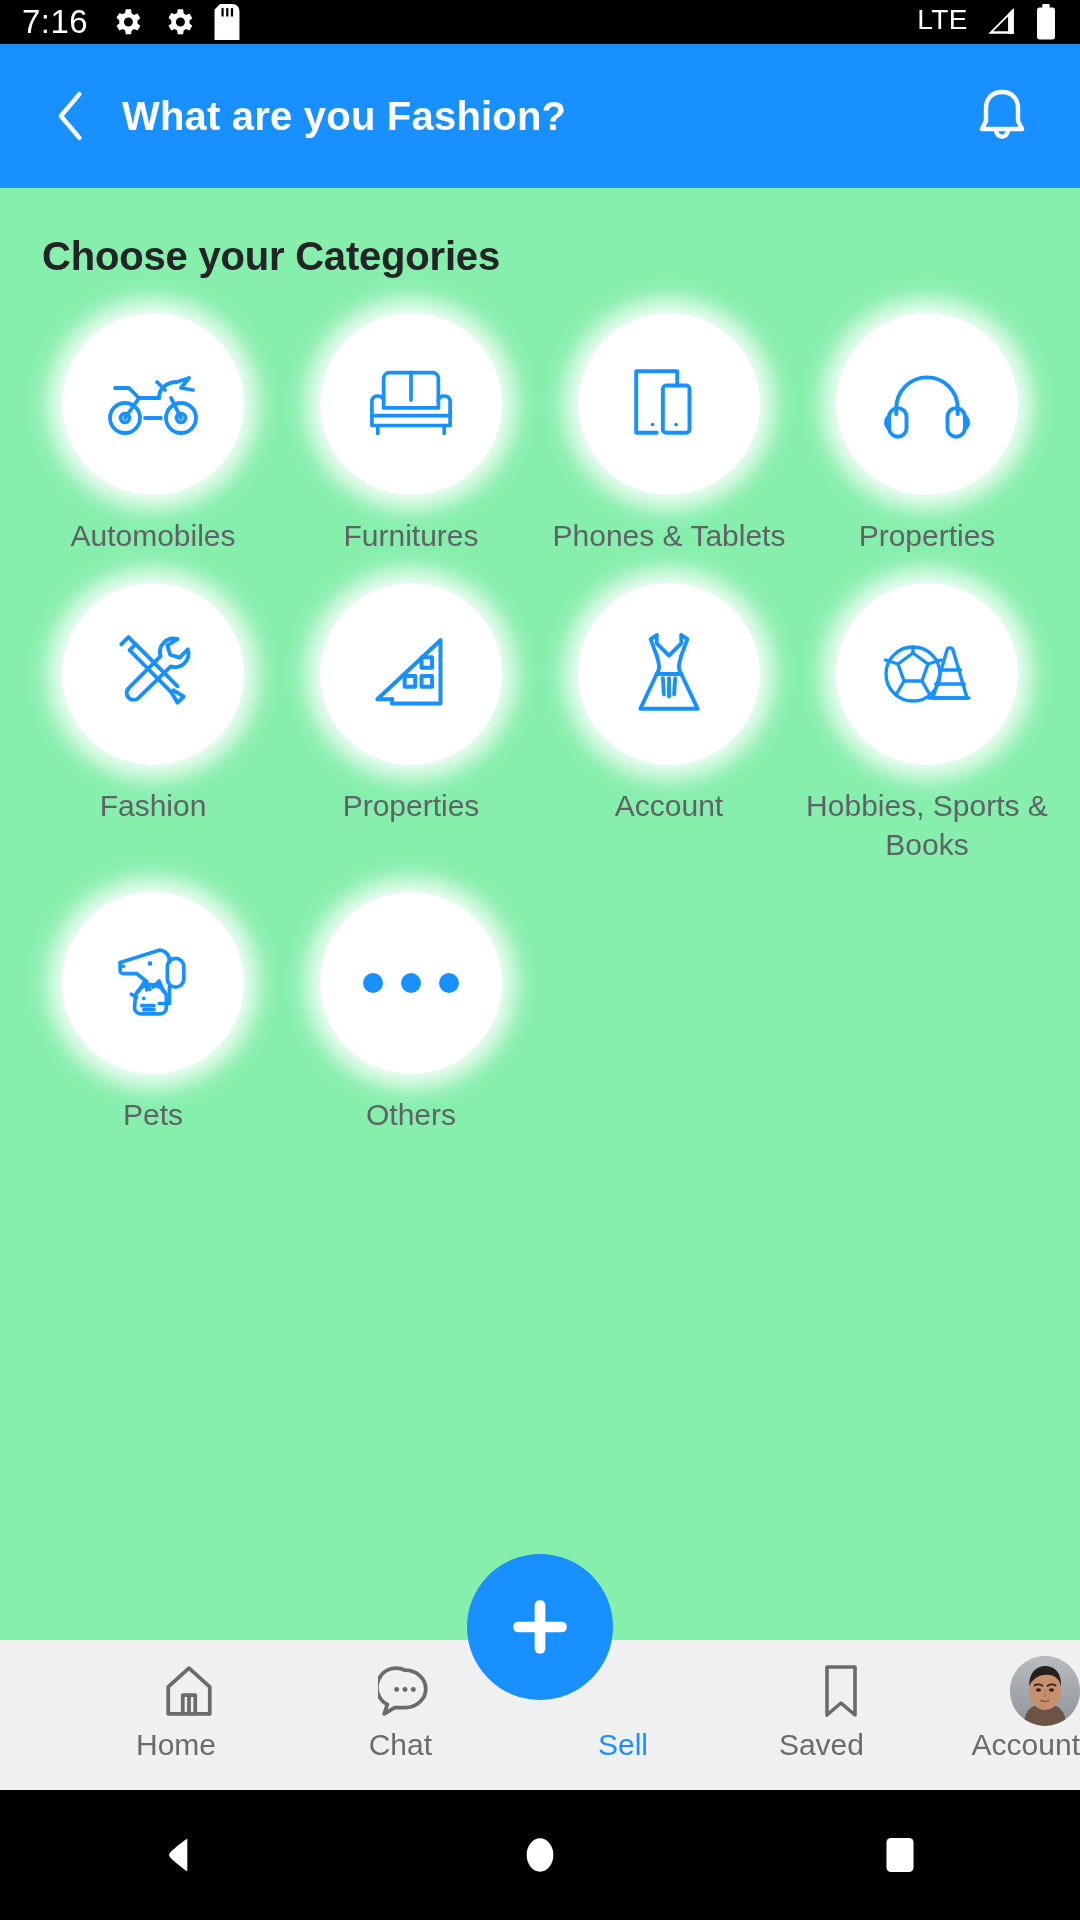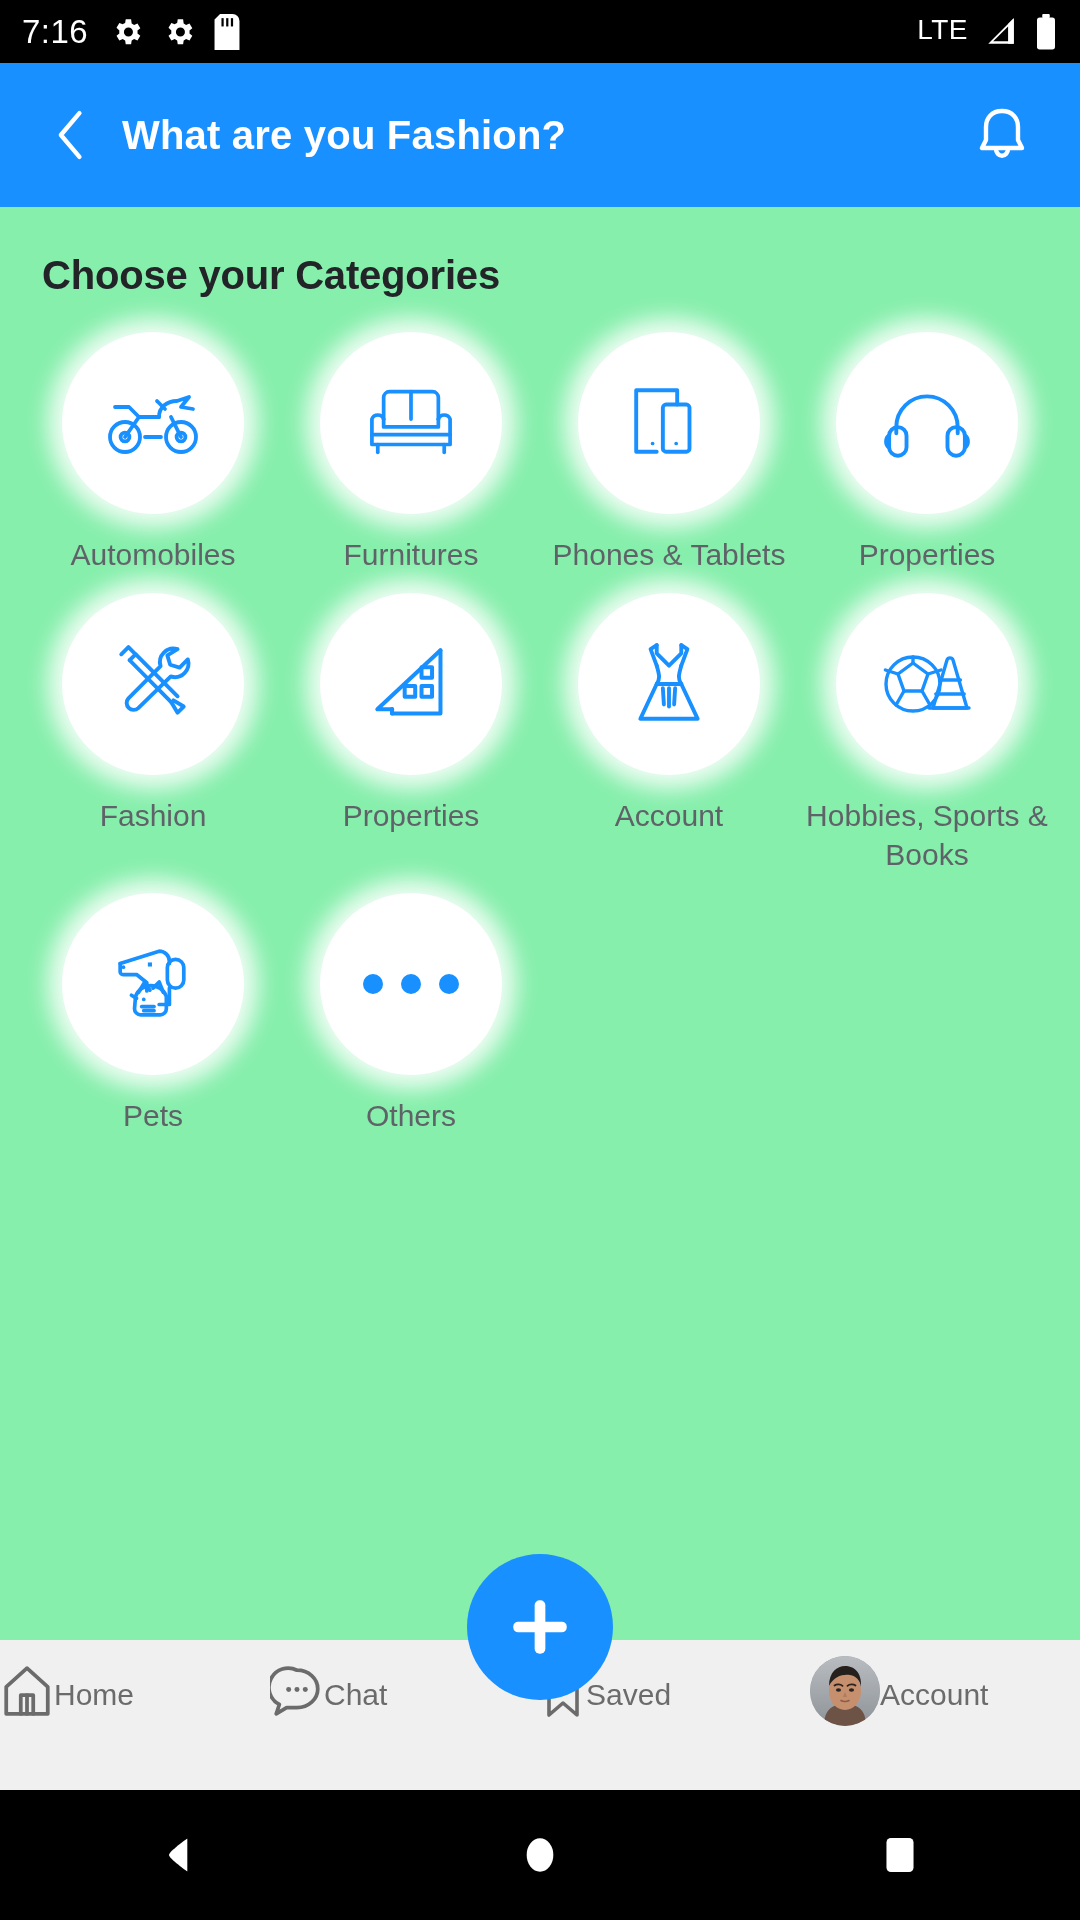--- a/index.html
+++ b/index.html
@@ -6,21 +6,21 @@
   html, body {
     width:1080px; height:1920px;
     font-family:"Liberation Sans", sans-serif;
     background:#ffffff;
     overflow:hidden;
   }
   #screen { position:relative; width:1080px; height:1920px; display:flex; flex-direction:column; }
 
   
   .statusbar {
-    height:63px; background:#000000; color:#ffffff;
+    height:44px; background:#000000; color:#ffffff;
     display:flex; align-items:center; padding:0 22px;
     flex:0 0 auto;
   }
   .sb-time { font-size:33px; letter-spacing:.5px; font-family:"Liberation Sans", sans-serif; }
   .sb-left-icons { display:flex; align-items:center; gap:18px; margin-left:22px; }
   .sb-spacer { flex:1 1 auto; }
   .sb-right { display:flex; gap:14px; }
   .sb-lte { font-size:28px; letter-spacing:.5px; }
   .sb-icon svg { display:block; }
 
@@ -41,21 +41,21 @@
   
   .content {
     flex:1 1 auto; background:#86efac; position:relative; overflow:hidden;
   }
   .section-title {
     font-size:40px; font-weight:bold; color:#222428;
     padding:46px 0 0 42px; letter-spacing:-.2px;
   }
   .cat-grid {
     display:grid; grid-template-columns:repeat(4, 1fr);
-    row-gap:7px; padding:22px 24px 0 24px;
+    row-gap:16px; padding:22px 24px 0 24px;
   }
   .cat-item {
     display:flex; flex-direction:column; align-items:center;
     padding-top:12px; cursor:pointer;
   }
   .cat-circle {
     width:182px; height:182px; border-radius:50%;
     background:#ffffff;
     display:flex; align-items:center; justify-content:center;
     box-shadow:0 0 22px 14px rgba(255,255,255,0.85);
@@ -68,22 +68,22 @@
   .dots { display:flex; gap:18px; }
   .dots span { width:20px; height:20px; border-radius:50%; background:#1890FF; display:block; }
 
   
   .bottombar {
     height:150px; background:#F0F0F0;
     display:flex; align-items:flex-start; position:relative;
     flex:0 0 auto;
   }
   .nav-item {
-    flex:1 1 0; display:flex; flex-direction:row;
-    align-items:center; justify-content:flex-start;
+    flex:1 1 0; display:flex; flex-direction:column;
+    align-items:flex-end; justify-content:flex-start;
     padding-top:22px; cursor:pointer;
   }
   .nav-icon { height:58px; display:flex; align-items:center; justify-content:center; }
   .nav-label { margin-top:8px; font-size:30px; color:#6b6b6b; }
   .nav-item.active .nav-label { color:#1890FF; }
   .nav-item.sell .nav-icon { opacity:0; height:58px; }
   .fab {
     position:absolute; left:50%; top:-86px; transform:translateX(-50%);
     width:146px; height:146px; border-radius:50%;
     background:#1890FF; display:flex; align-items:center; justify-content:center;
@@ -347,20 +347,24 @@
         <svg width="54" height="54" viewBox="0 0 26 26" fill="none" stroke="#6b6b6b" stroke-width="1.8" stroke-linecap="round" stroke-linejoin="round">
           <path d="M13 3 a10 9 0 0 1 0 18 H8 l-5 3 1.5-4.5 A9 9 0 0 1 13 3z"></path>
           <circle cx="9" cy="12.3" r="1.2" fill="#6b6b6b" stroke="none"></circle>
           <circle cx="13" cy="12.3" r="1.2" fill="#6b6b6b" stroke="none"></circle>
           <circle cx="17" cy="12.3" r="1.2" fill="#6b6b6b" stroke="none"></circle>
         </svg>
       </div>
       <div class="nav-label">Chat</div>
     </div>
 
+    <div class="nav-item sell active">
+      <div class="nav-icon"></div>
+      <div class="nav-label">Sell</div>
+    </div>
 
     <div class="nav-item">
       <div class="nav-icon">
         <svg width="46" height="56" viewBox="0 0 22 28" fill="none" stroke="#6b6b6b" stroke-width="1.8" stroke-linecap="round" stroke-linejoin="round">
           <path d="M4 2 h14 v24 l-7-6 -7 6 Z"></path>
         </svg>
       </div>
       <div class="nav-label">Saved</div>
     </div>
 

